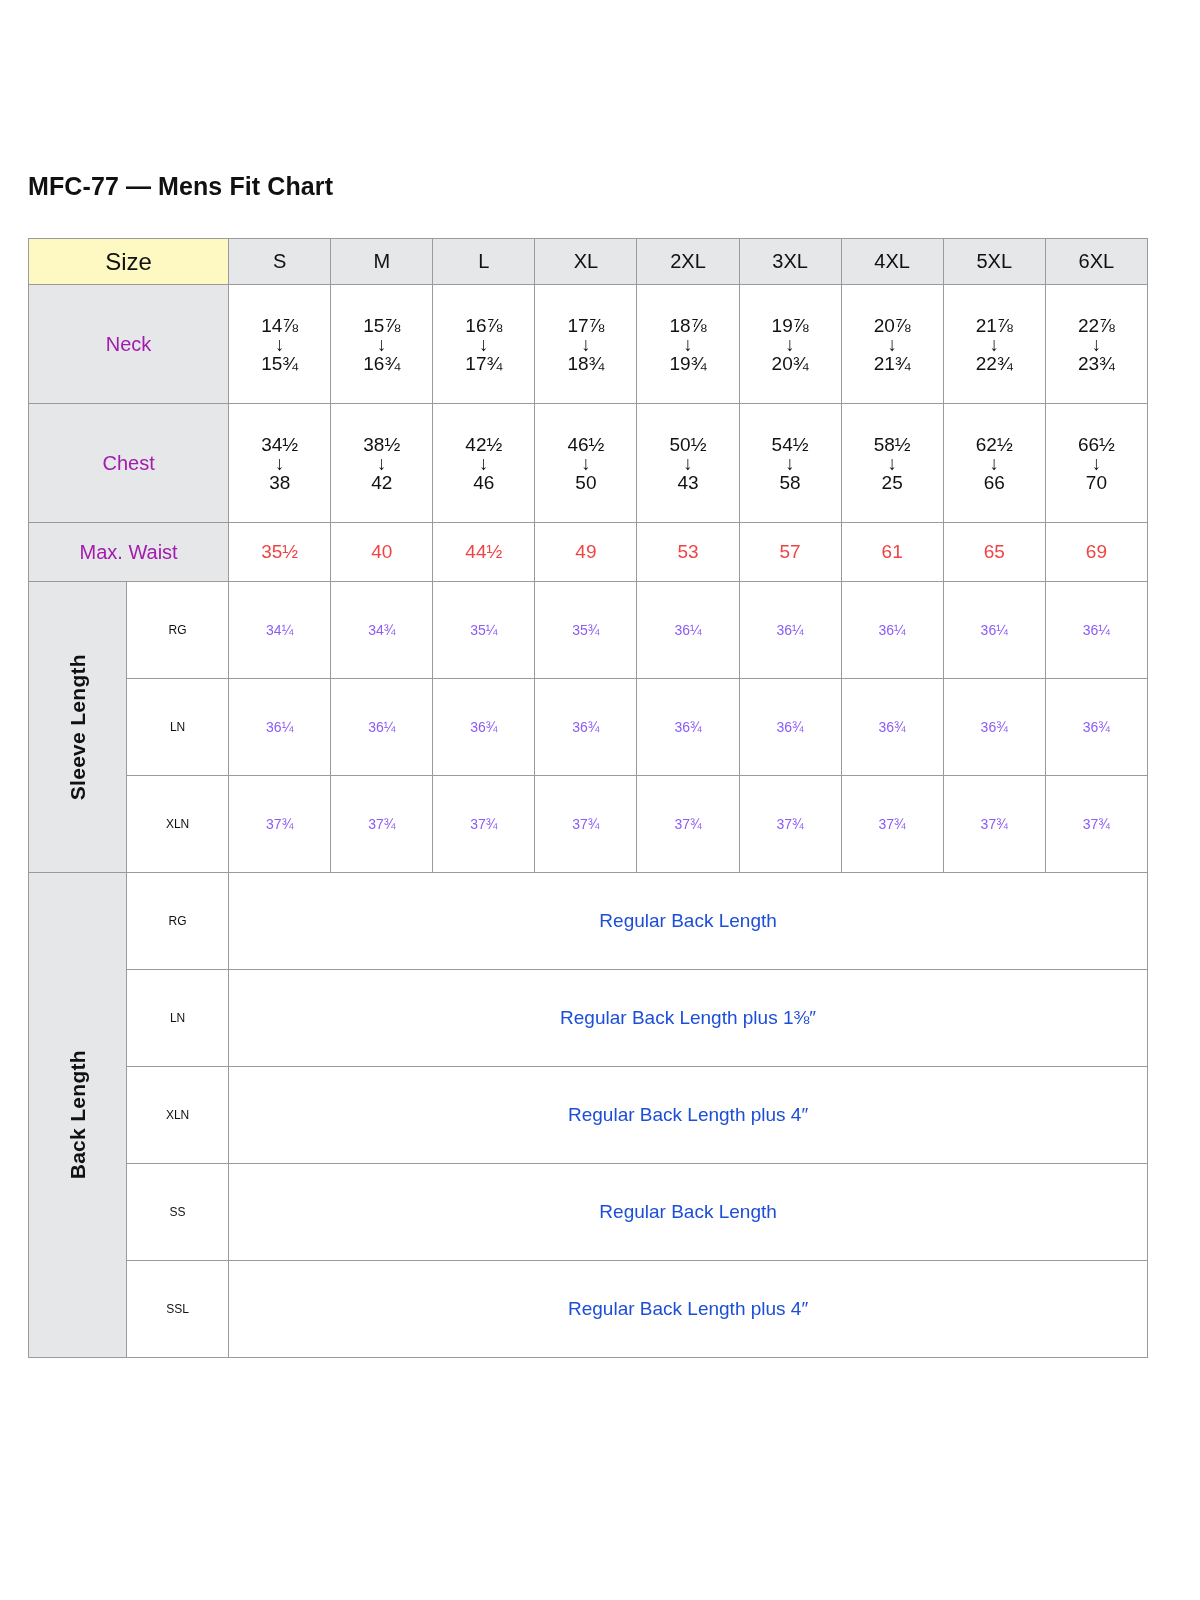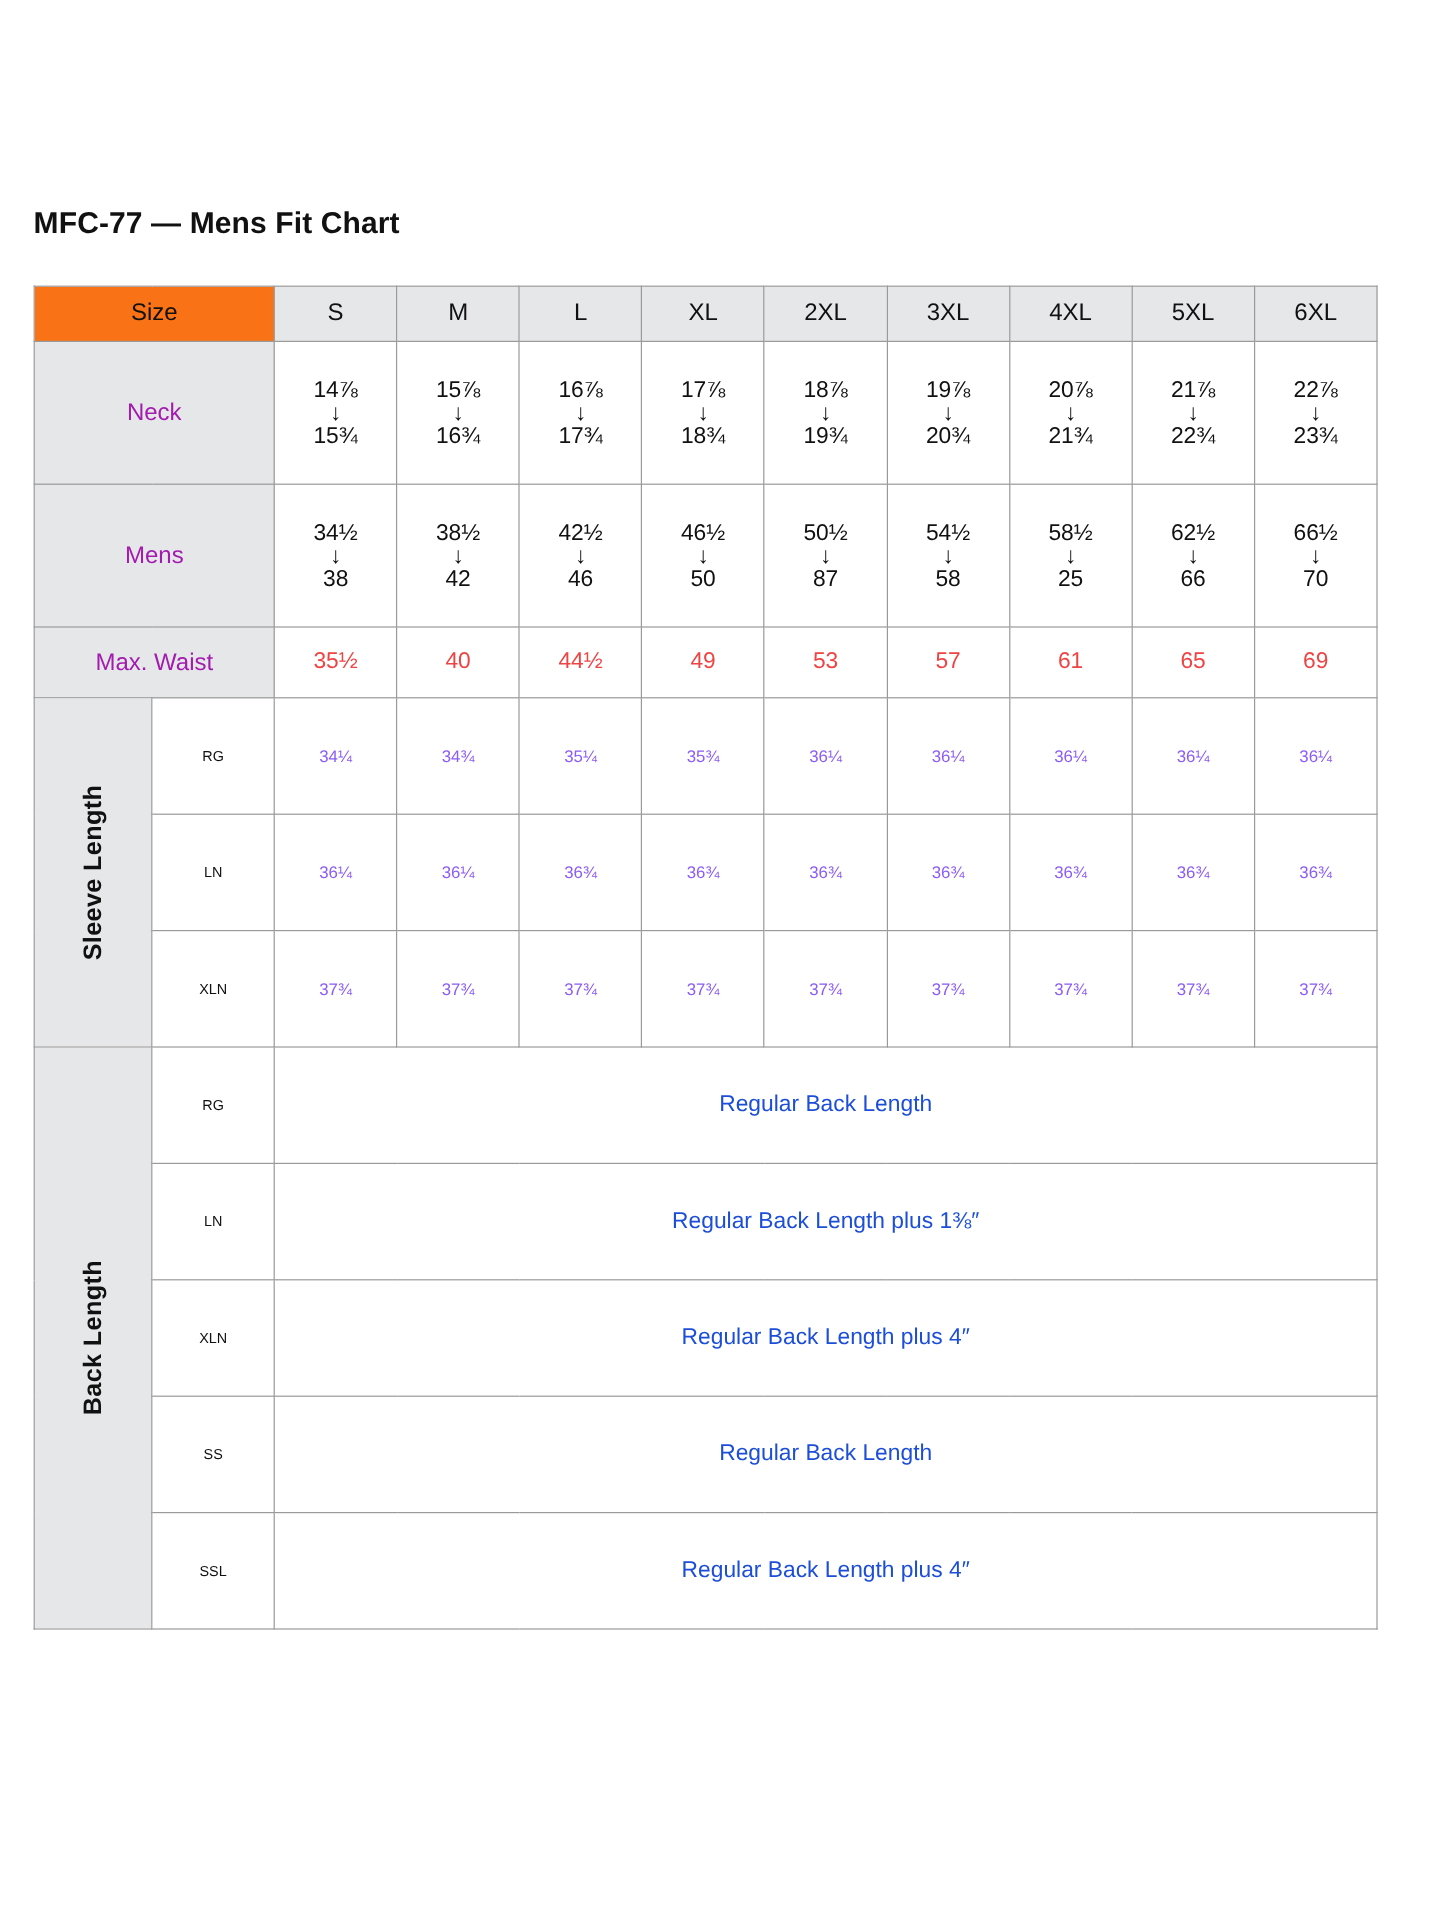--- a/index.html
+++ b/index.html
@@ -59,22 +59,22 @@
 
   
   .hdr-cell {
     background: #e6e7e8;
     height: 45px;
     font-size: 20px;
     font-weight: bold;
     color: #111111;
   }
   .hdr-size-label {
-    background: #f97316;
-    font-size: 20px;
+    background: #fef9c3;
+    font-size: 24px;
     font-weight: bold;
     color: #111111;
   }
 
   
   .meas-label {
     background: #e6e7e8;
     font-size: 20px;
     font-weight: bold;
     color: #a21caf;
@@ -239,21 +239,21 @@
         <td class="range-cell">
             <div class="range-inner">
           <span>22⅞</span>
           <span class="range-arrow">↓</span>
           <span>23¾</span>
             </div>
           </td>
       </tr>
 
       <tr>
-        <td class="meas-label" colspan="2">Mens</td>
+        <td class="meas-label" colspan="2">Chest</td>
         <td class="range-cell">
             <div class="range-inner">
           <span>34½</span>
           <span class="range-arrow">↓</span>
           <span>38</span>
             </div>
           </td>
         <td class="range-cell">
             <div class="range-inner">
           <span>38½</span>
@@ -272,21 +272,21 @@
             <div class="range-inner">
           <span>46½</span>
           <span class="range-arrow">↓</span>
           <span>50</span>
             </div>
           </td>
         <td class="range-cell">
             <div class="range-inner">
           <span>50½</span>
           <span class="range-arrow">↓</span>
-          <span>87</span>
+          <span>43</span>
             </div>
           </td>
         <td class="range-cell">
             <div class="range-inner">
           <span>54½</span>
           <span class="range-arrow">↓</span>
           <span>58</span>
             </div>
           </td>
         <td class="range-cell">

